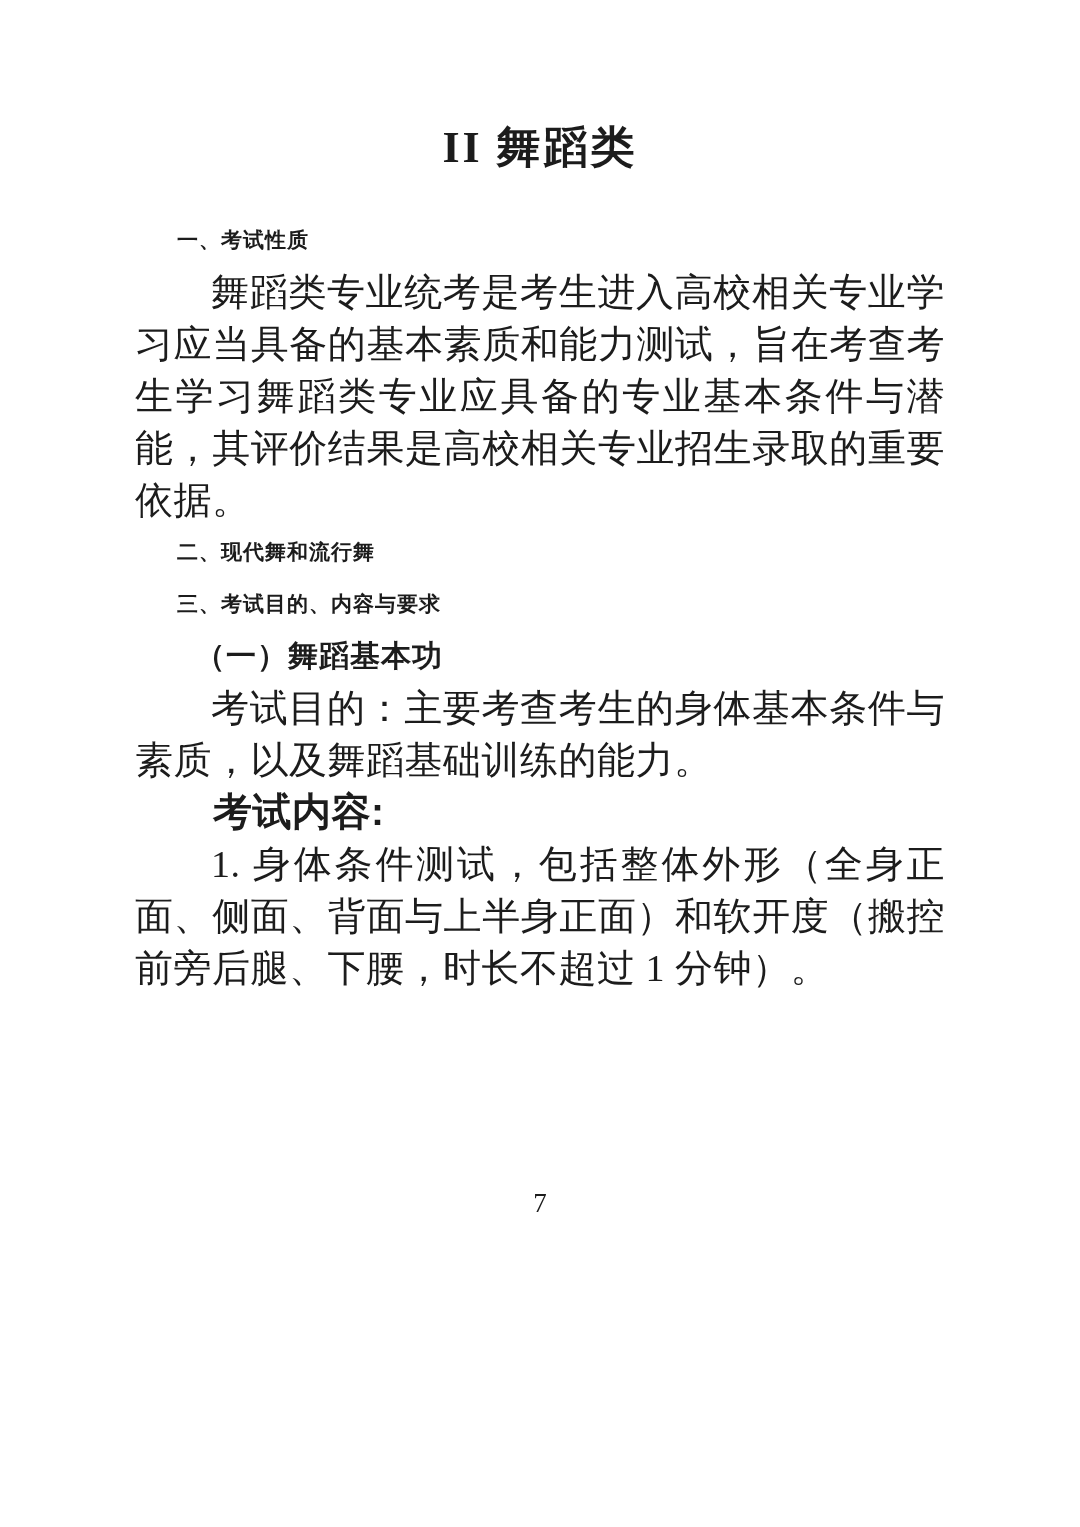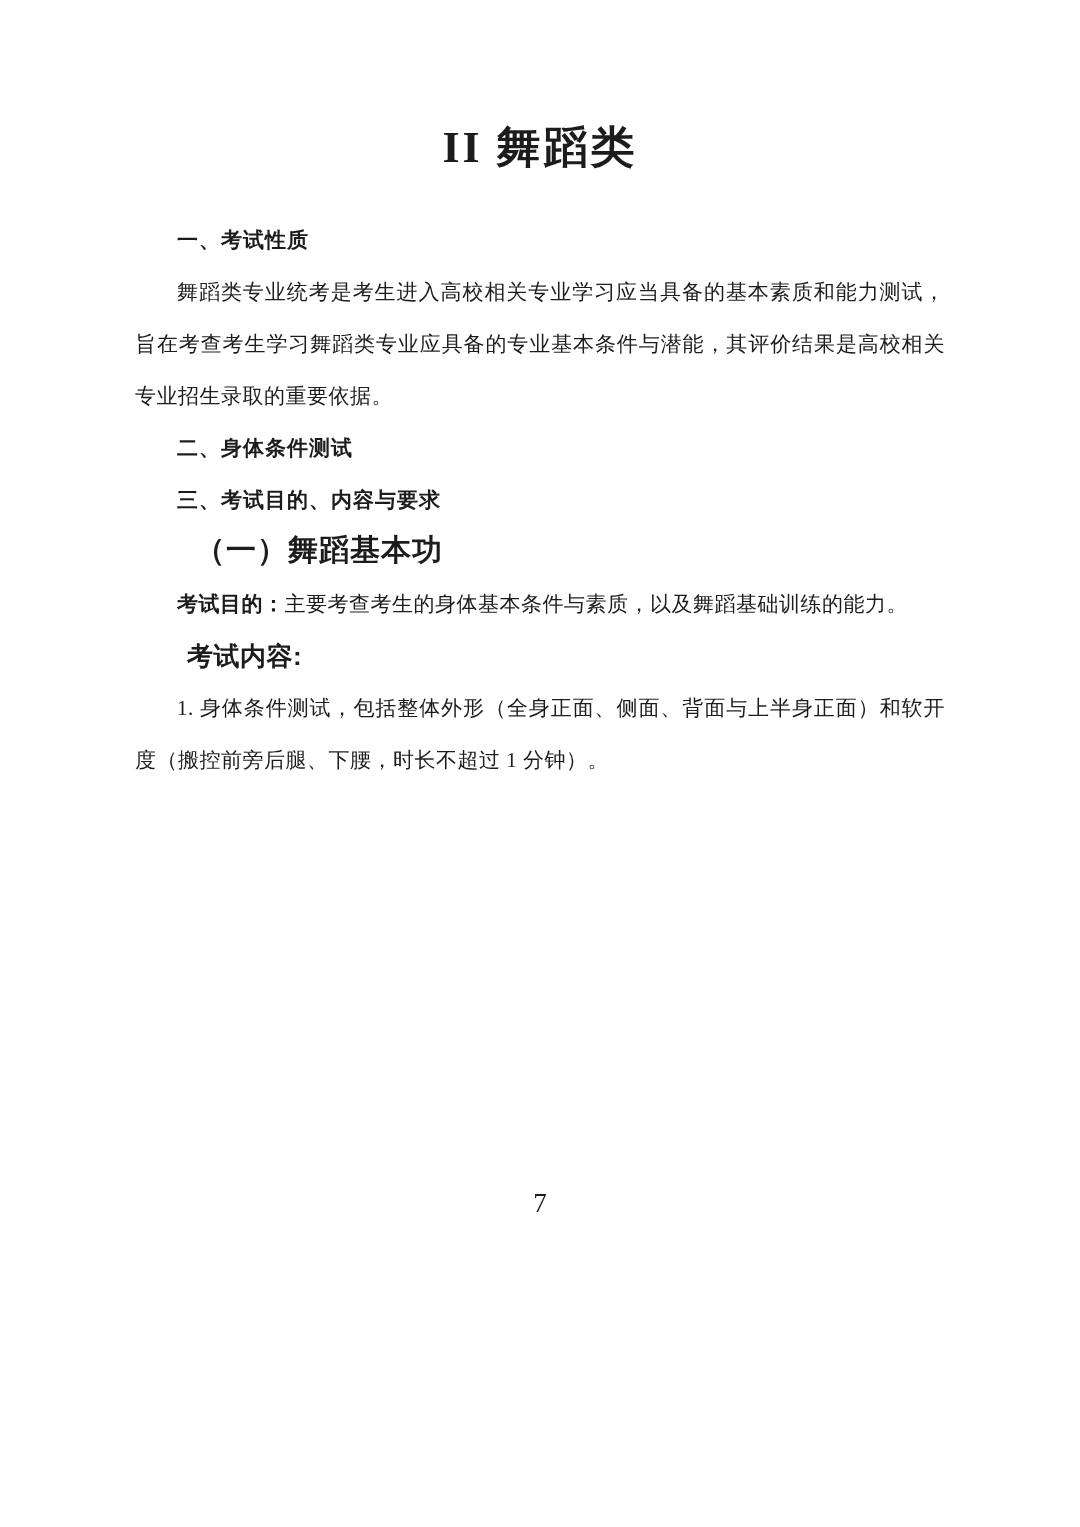--- a/index.html
+++ b/index.html
@@ -31,44 +31,44 @@
   .h1 {
     font-family: "Liberation Sans", sans-serif;
     font-size: 21px;
     font-weight: 700;
     line-height: 52px;
     margin: 0;
     text-indent: 2em;
     letter-spacing: 1px;
   }
   .h2 {
-    font-family: Liberation Mono, monospace;
+    font-family: Liberation Sans, sans-serif;
     font-size: 30px;
     font-weight: 700;
     line-height: 52px;
     margin: 0;
     text-indent: 2em;
     letter-spacing: 1px;
   }
   .para {
-    font-size: 21px;
+    font-size: 38px;
     line-height: 52px;
     margin: 0;
     text-indent: 2em;
     text-align: justify;
     letter-spacing: 0.5px;
   }
   .bold-label {
     font-family: "Liberation Sans", sans-serif;
-    font-weight: 700;
+    font-weight: 400;
   }
   .para-bold {
     font-family: "Liberation Sans", sans-serif;
     font-weight: 700;
-    font-size: 26px;
+    font-size: 39px;
     line-height: 52px;
     margin: 0;
     text-indent: 2em;
     letter-spacing: 0.5px;
   }
   .page-number {
     position: absolute;
     left: 0;
     bottom: 78px;
     width: 100%;
@@ -83,21 +83,21 @@
 
 <div class="page">
 
   <h1 class="doc-title">II 舞蹈类</h1>
 
   <h2 class="h1">一、考试性质</h2>
 
   <p class="para">舞蹈类专业统考是考生进入高校相关专业学习应当具备的基本素质和能力测试，旨在考查考生学习舞蹈类专业应具备的专业基本条件与潜能，其评价结果是高校相关专业招生录取的重要依据。</p>
 
 
-  <h2 class="h1">二、身体条件测试</h2>
+  <h2 class="h1">二、现代舞和流行舞</h2>
 
 
 
   <h2 class="h1">三、考试目的、内容与要求</h2>
 
   <h3 class="h2">（一）舞蹈基本功</h3>
 
   <p class="para"><span class="bold-label">考试目的：</span><span>主要考查考生的身体基本条件与素质，以及舞蹈基础训练的能力。</span></p>
 
   <p class="para-bold">考试内容:</p>

